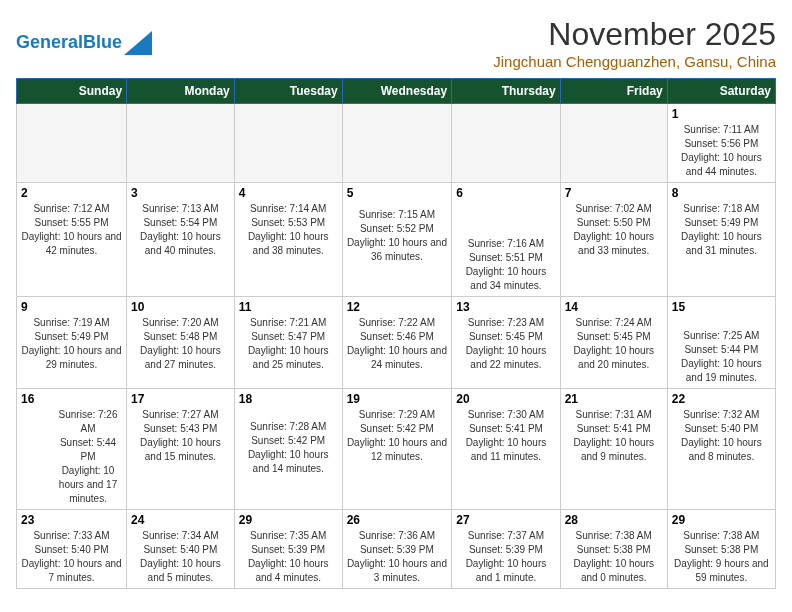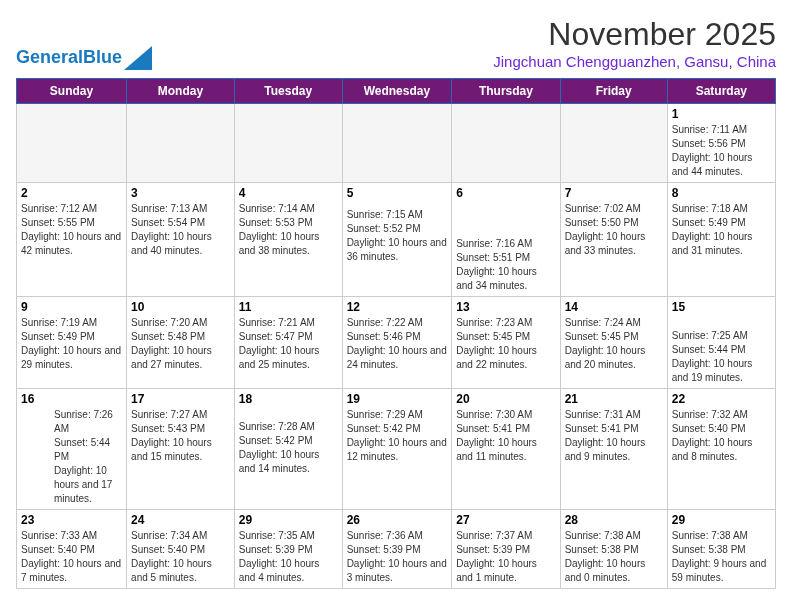--- a/index.html
+++ b/index.html
@@ -6,21 +6,21 @@
     body {
       font-family: Arial, sans-serif;
       background: #fff;
       width: 792px;
       min-height: 612px;
       padding: 16px;
     }
     .header {
       display: flex;
       justify-content: space-between;
-      align-items: flex-end;
+      align-items: center;
       margin-bottom: 8px;
     }
     .logo {
       display: flex;
       flex-direction: column;
       align-items: flex-start;
     }
     .logo-text {
       font-size: 18px;
       font-weight: bold;
@@ -33,35 +33,35 @@
     .title-block {
       text-align: right;
     }
     .month-title {
       font-size: 32px;
       font-weight: normal;
       color: #333;
     }
     .location {
       font-size: 15px;
-      color: #6d28d9;
+      color: #a16207;
     }
     .calendar {
       width: 100%;
       border-collapse: collapse;
       font-size: 10.5px;
     }
     .calendar thead th {
-      background: #701a75;
+      background: #14532d;
       color: #fff;
       padding: 5px 4px;
       font-size: 12px;
       font-weight: bold;
       border: 1px solid #2568b5;
-      text-align: center;
+      text-align: right;
     }
     .calendar tbody td {
       border: 1px solid #ccc;
       vertical-align: top;
       padding: 3px 4px;
       width: 113px;
       min-height: 70px;
       background: #fff;
     }
     .calendar tbody td.empty {
@@ -73,20 +73,21 @@
     .day-num {
       font-weight: bold;
       font-size: 12px;
       display: block;
       margin-bottom: 2px;
     }
     .day-info {
       color: #333;
       line-height: 1.4;
       font-size: 10px;
+      text-align: center;
     }
   </style>
 </head>
 <body>
 
 <div class="header">
   <div class="logo">
     <div style="display:flex;align-items:center;gap:2px;">
       <span class="logo-text">
         <span>General</span><span style="color:#1a7abf;">Blue</span>

